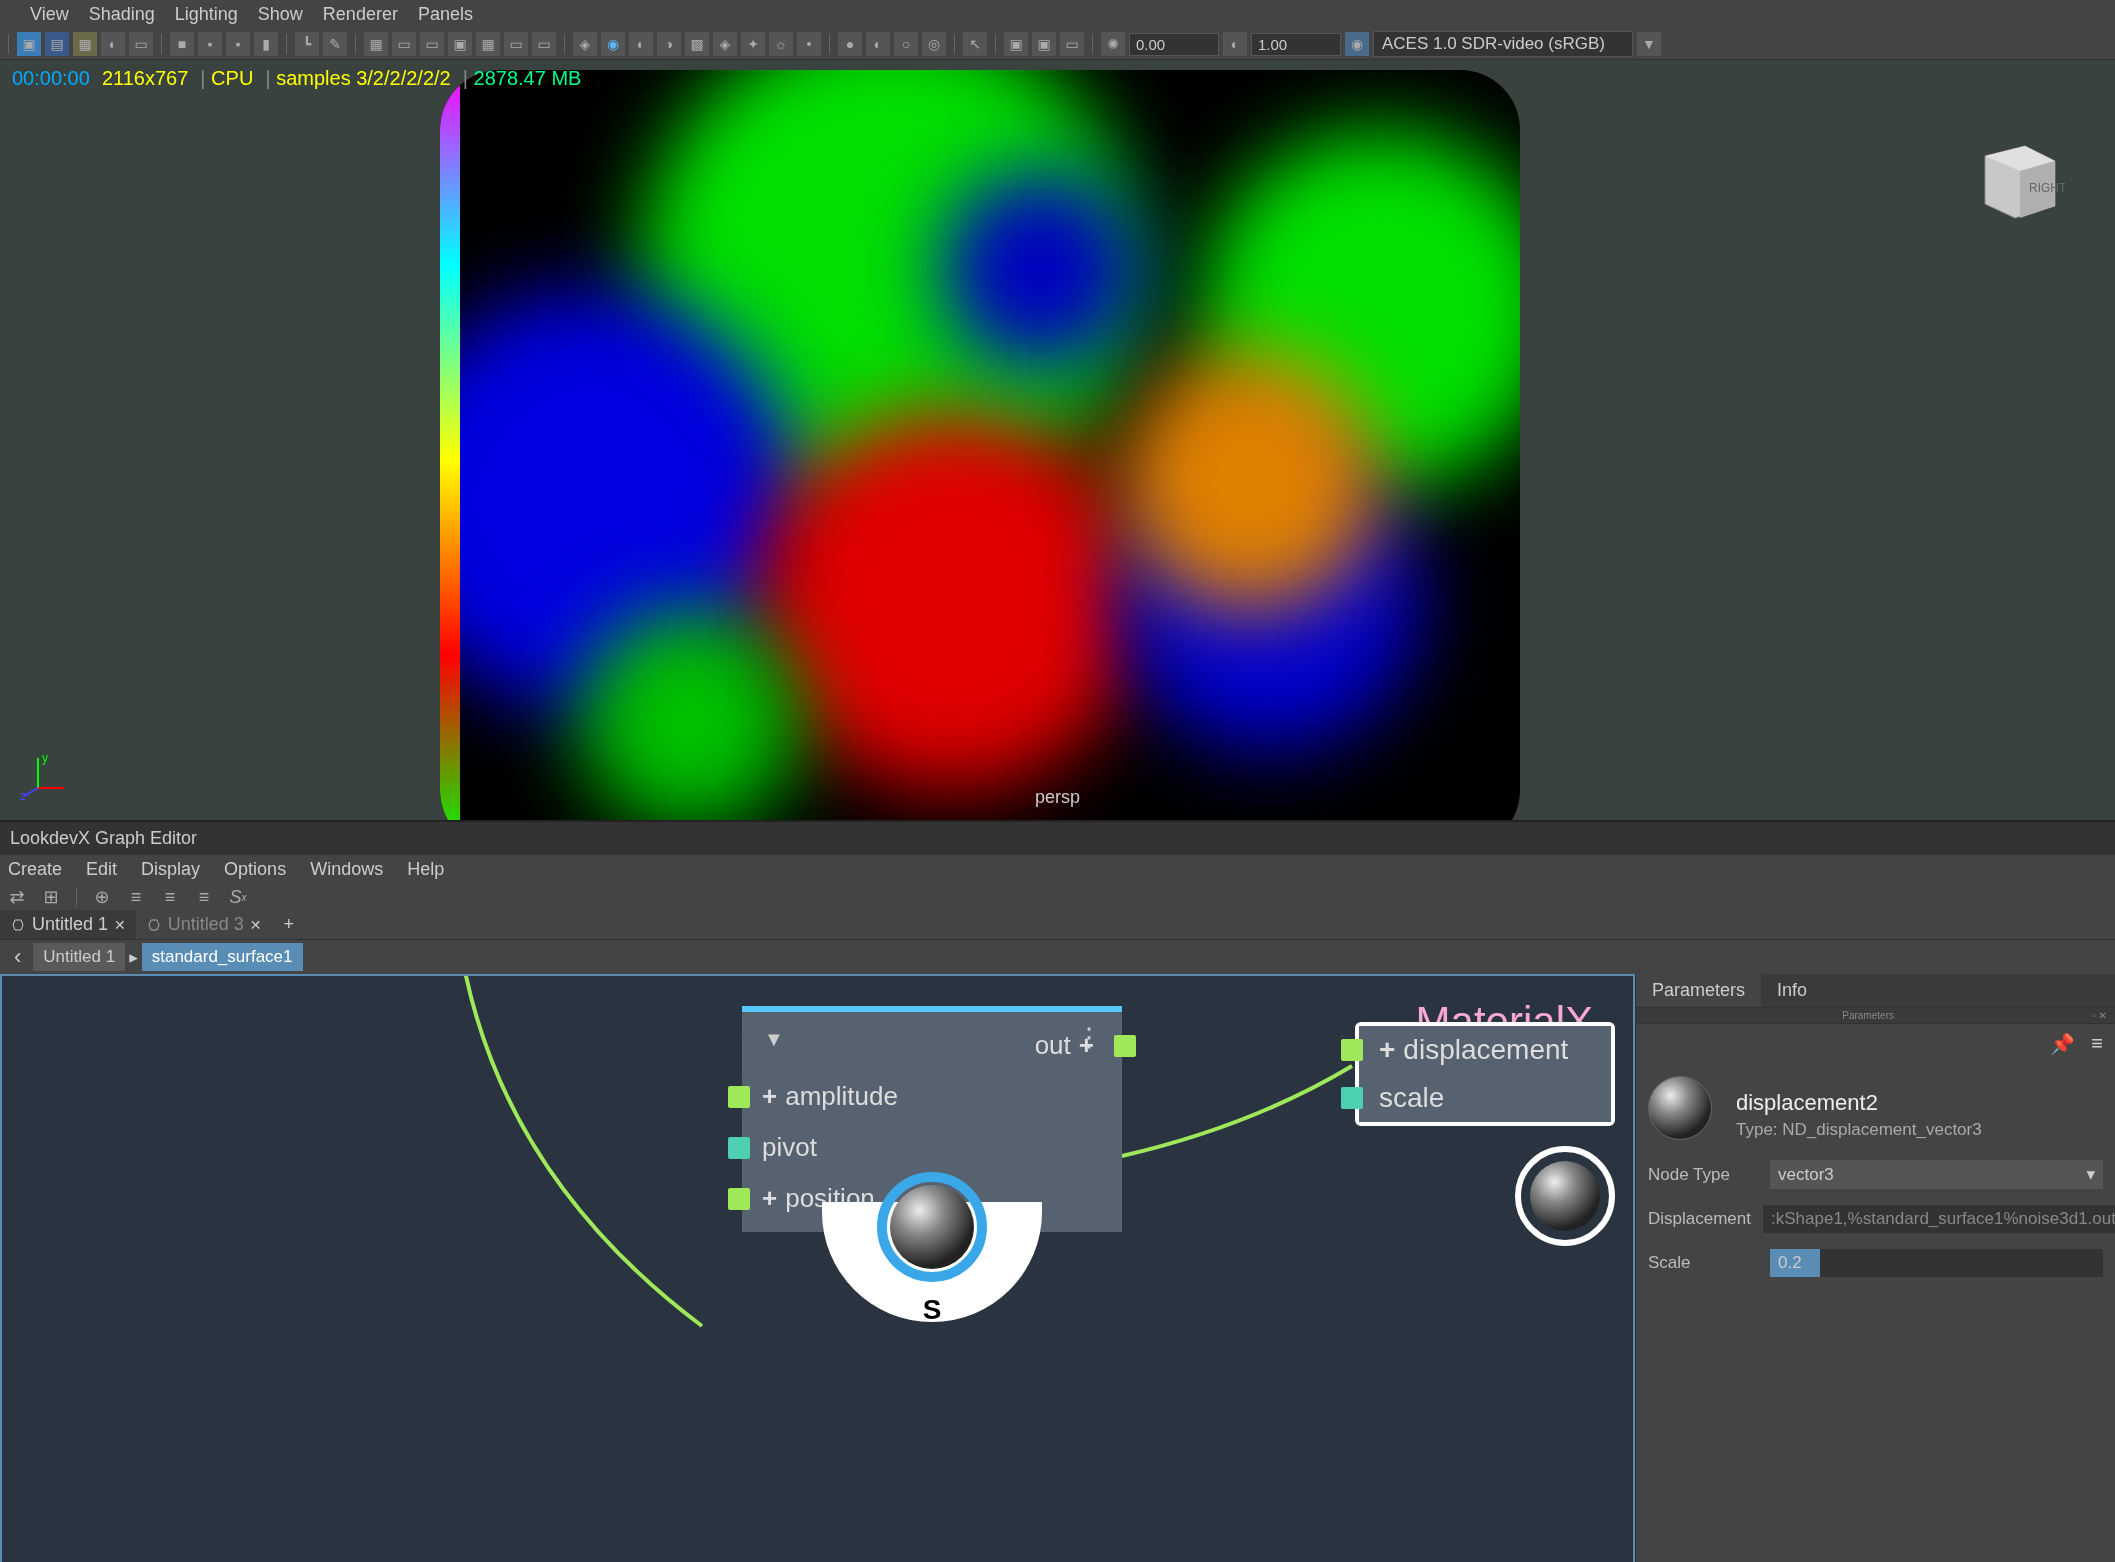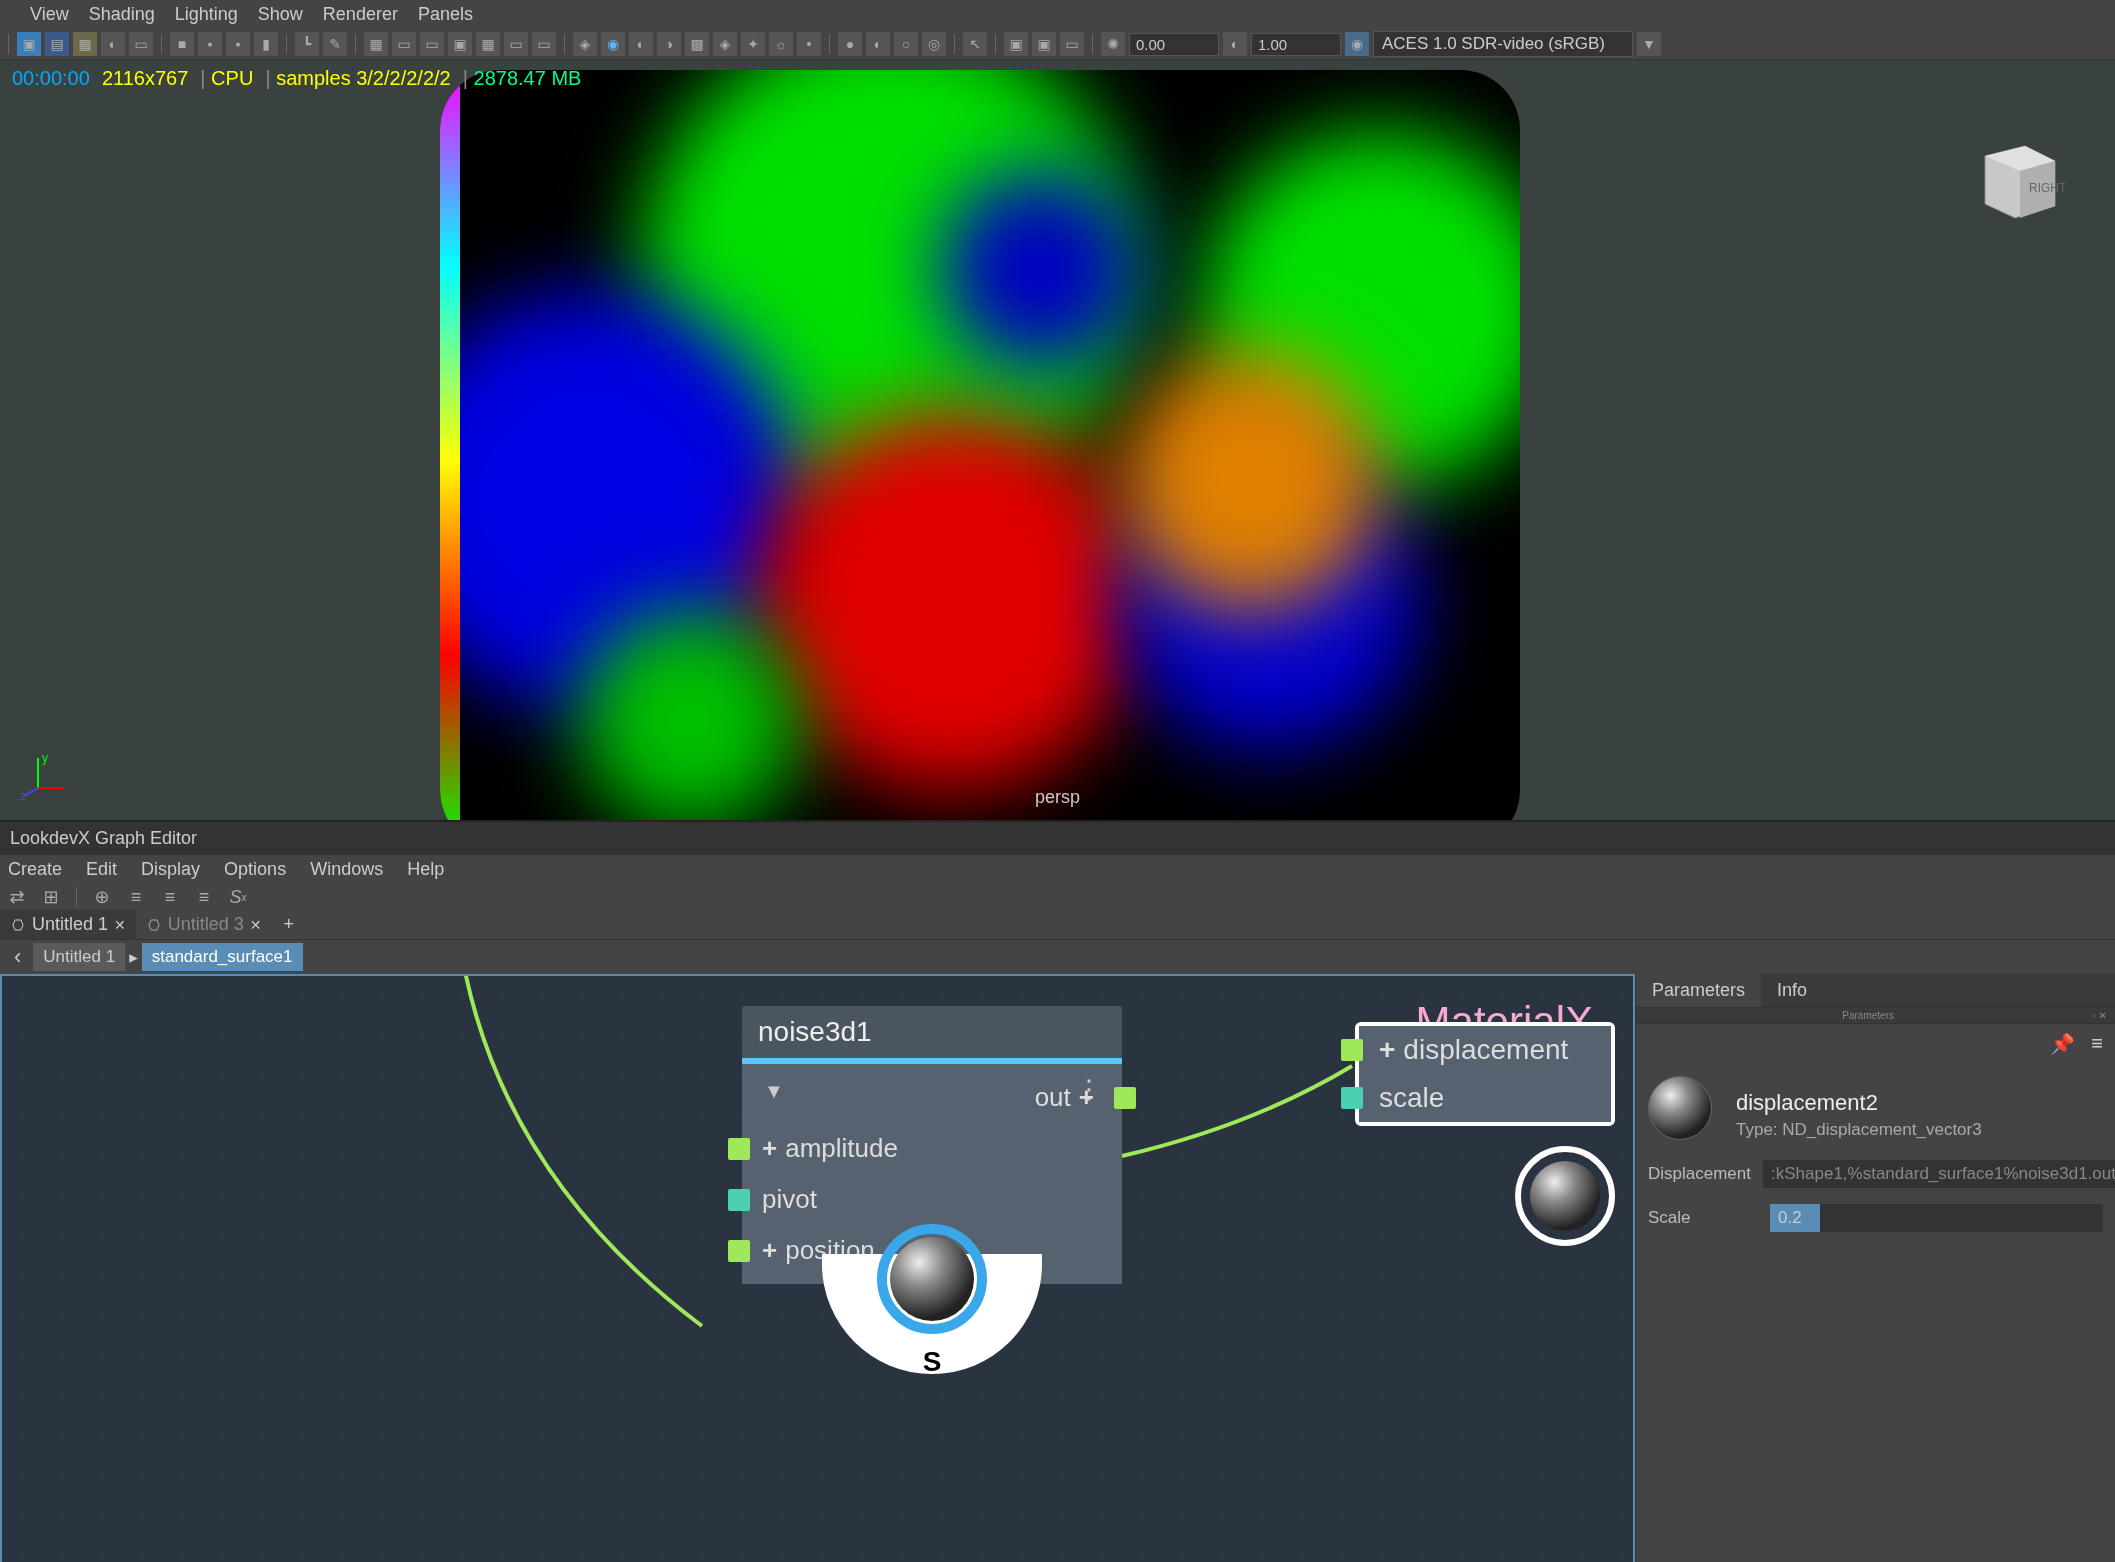--- a/index.html
+++ b/index.html
@@ -267,21 +267,20 @@
   <div class="ge-canvas">
     <div class="ge-dots"></div>
     <div class="watermark">MaterialX</div>
 
     <svg class="wire" style="left:0;top:0;width:100%;height:100%">
       <path d="M 460 -20 Q 500 200 700 350" stroke="#9ee85a" stroke-width="4" fill="none"></path>
       <path d="M 1120 180 Q 1250 150 1350 90" stroke="#9ee85a" stroke-width="4" fill="none"></path>
     </svg>
 
     <div class="node" style="left:740px; top:30px; width:380px;">
-      <div class="node-title">noise3d1</div>
       <div class="node-bar"></div>
       <div class="node-body">
         <div class="node-chevron">▼</div>
         <div class="node-dots">⋮</div>
         <div class="node-row out">
           <span>out</span>
             <span class="plus" style="margin-left:8px">+</span>
           <div class="port right"></div>
         </div>
         <div class="node-row">
@@ -343,20 +342,27 @@
       <span>≡</span>
     </div>
     <div class="props-header">
       <div class="props-thumb"></div>
       <div>
         <div class="props-title">displacement2</div>
         <div class="props-subtitle">Type: ND_displacement_vector3</div>
       </div>
     </div>
     <div class="props-row">
+      <div class="props-label">Node Type</div>
+      <div class="props-field">
+        <span>vector3</span>
+          <span>▾</span>
+      </div>
+    </div>
+    <div class="props-row">
       <div class="props-label">Displacement</div>
       <div class="props-field dark">:kShape1,%standard_surface1%noise3d1.out</div>
     </div>
     <div class="props-row">
       <div class="props-label">Scale</div>
       <div class="props-field slider">
         <span>0.2</span>
       </div>
     </div>
   </div>

